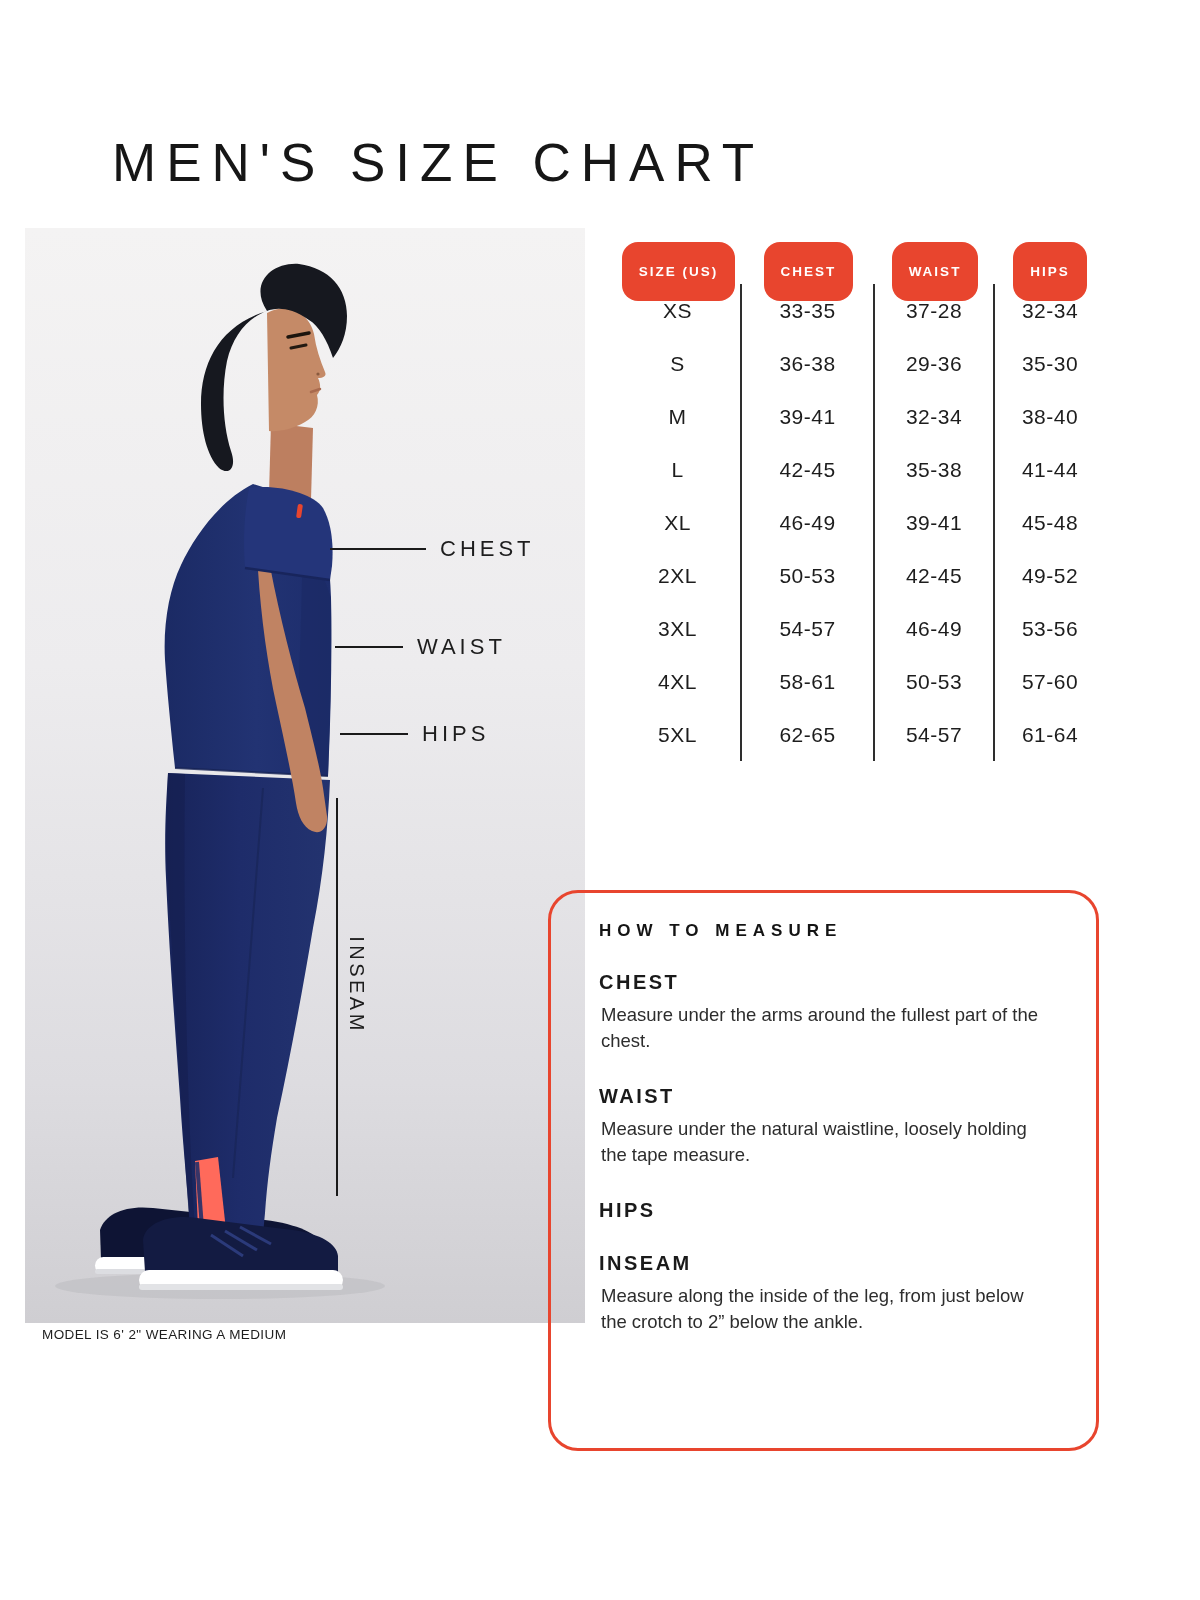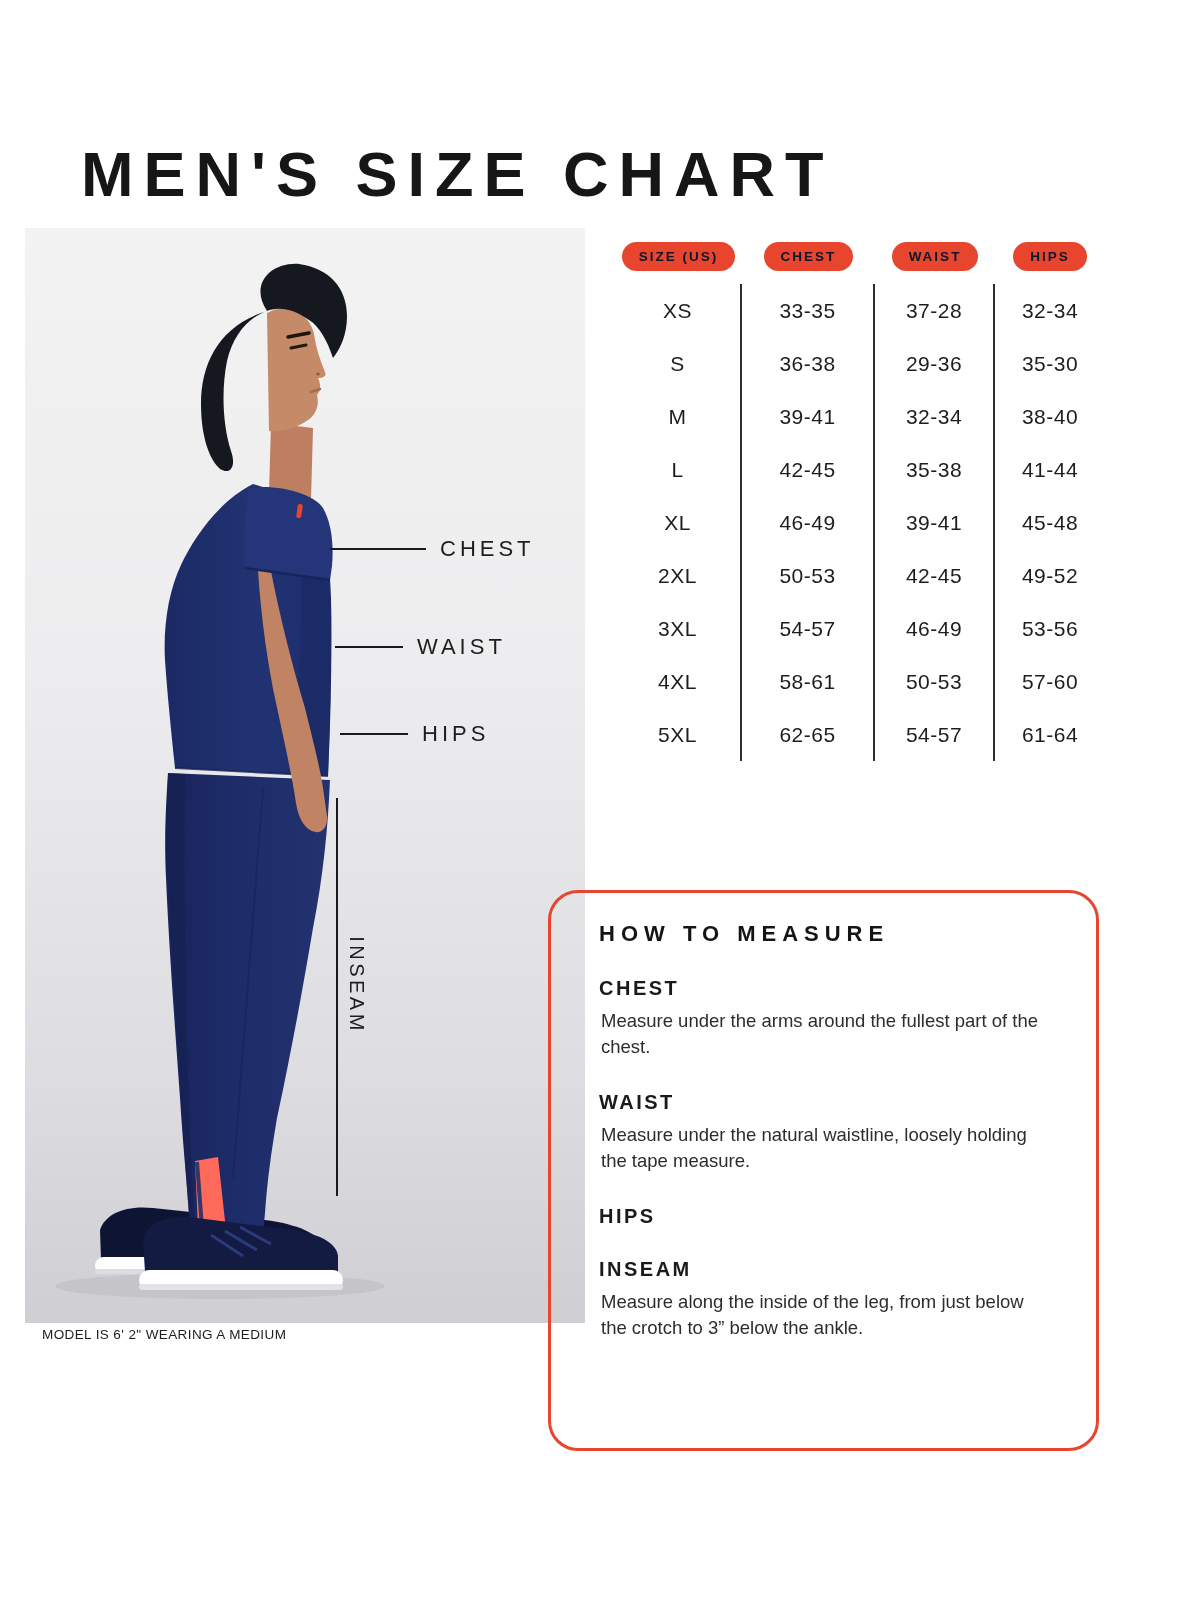--- a/index.html
+++ b/index.html
@@ -1,22 +1,22 @@
 <!DOCTYPE html>
 <html><head>
 <meta charset="utf-8">
 <style>
   html,body{margin:0;padding:0;background:#ffffff;}
   body{font-family:"Liberation Sans", sans-serif; -webkit-font-smoothing:antialiased;}
   #canvas{position:relative;width:1200px;height:1600px;background:#ffffff;overflow:hidden;}
 
   
   .page-title{
-    position:absolute;left:81px;top:96px;
-    font-size:63px;font-weight:700;letter-spacing:10px;color:#161616;white-space:nowrap;
+    position:absolute;left:112px;top:96px;
+    font-size:53px;font-weight:400;letter-spacing:10px;color:#161616;white-space:nowrap;
   }
 
   
   .photo{
     position:absolute;left:25px;top:228px;width:560px;height:1095px;
     background:linear-gradient(180deg,#f4f3f3 0%,#edecee 40%,#dddce0 78%,#cfced2 100%);
   }
   .photo svg{position:absolute;left:0;top:0;}
 
   
@@ -43,39 +43,39 @@
   }
 
   
   .size-table-header, .size-table-body{
     position:absolute;left:615px;
     display:grid;grid-template-columns:127px 133px 120px 110px;
   }
   .size-table-header{top:242px;}
   .pill-cell{display:flex;align-items:center;justify-content:center;}
   .pill{
-    background:#E8452E;color:#0f172a;border-radius:16px;
+    background:#E8452E;color:#ffffff;border-radius:16px;
     font-size:13.5px;font-weight:700;letter-spacing:2px;
-    padding:7px 17px;white-space:nowrap;
+    padding:22px 17px;white-space:nowrap;
   }
   .size-table-body{top:284px;grid-auto-rows:53px;}
   .cell{
     display:flex;align-items:center;justify-content:center;
     font-size:21px;color:#1d1d1d;letter-spacing:.5px;
   }
   .cell.divider{border-right:2px solid #2e2e2e;}
 
   
   .htm-box{
     position:absolute;left:548px;top:890px;width:551px;height:561px;
     border:3px solid #E8452E;border-radius:30px;background:transparent;
     box-sizing:border-box;
   }
   .htm-content{padding:28px 40px 0 48px;}
-  .htm-title{font-size:22px;font-weight:700;letter-spacing:6px;color:#141414;margin:0;}
+  .htm-title{font-size:17px;font-weight:700;letter-spacing:6px;color:#141414;margin:0;}
   .htm-section h3{font-size:20px;font-weight:700;letter-spacing:2.5px;color:#1a1a1a;margin:30px 0 8px;}
   .htm-section p{font-size:18.5px;line-height:1.43;color:#2d2d2d;margin:2px;max-width:452px;}
 </style>
 </head>
 <body>
 
 <div id="canvas">
 
   <h1 class="page-title">MEN'S SIZE CHART</h1>
 
@@ -246,18 +246,18 @@
         <h3>WAIST</h3>
         <p>Measure under the natural waistline, loosely holding the tape measure.</p>
       </div>
 
       <div class="htm-section">
         <h3>HIPS</h3>
       </div>
 
       <div class="htm-section">
         <h3>INSEAM</h3>
-        <p>Measure along the inside of the leg, from just below the crotch to 3” below the ankle.</p>
+        <p>Measure along the inside of the leg, from just below the crotch to 2” below the ankle.</p>
       </div>
     </div>
   </div>
 
 </div>
 
 </body></html>

